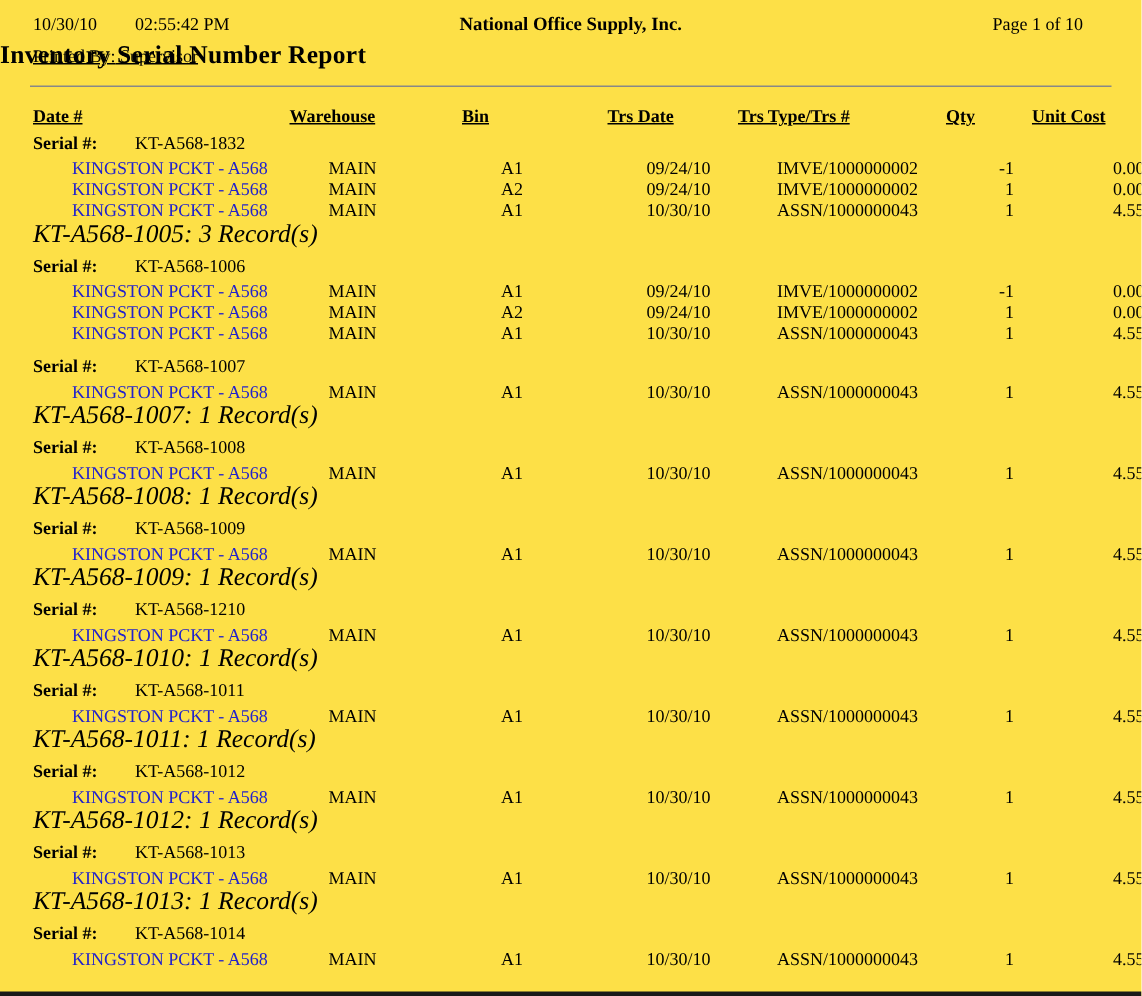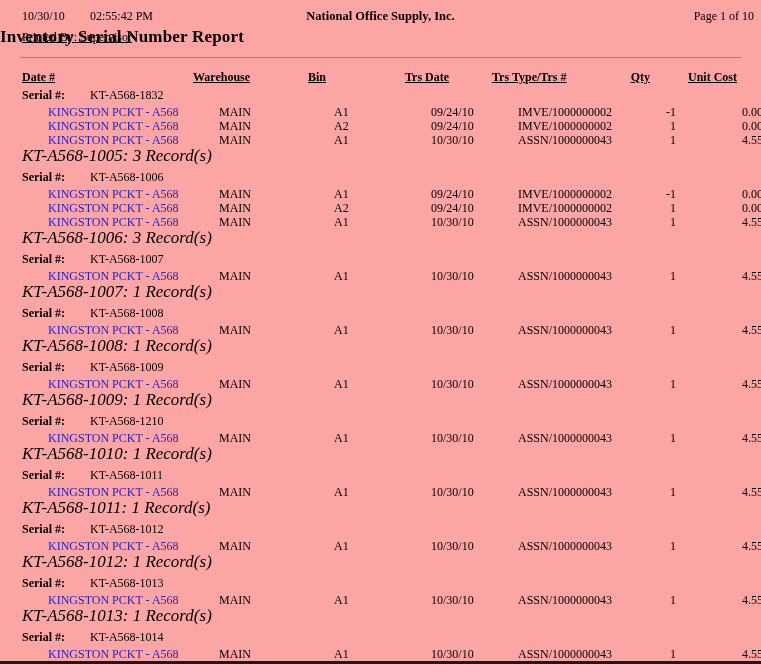--- a/index.html
+++ b/index.html
@@ -1,33 +1,33 @@
 <!DOCTYPE html>
 <html style="--link-color: #2222cc;"><head>
 <meta charset="utf-8">
 <style>
   html, body { margin: 0; padding: 0; background: #ffffff; }
   .page {
     position: relative;
     width: 761px;
     height: 664px;
     box-sizing: border-box;
-    background: #fca5a5;
+    background: #fde047;
     border-bottom: 3px solid #1a1a1a;
     overflow: hidden;
     font-family: "Liberation Serif", serif;
     color: #000000;
     font-size: 12px;
   }
   
   .header-top { position: relative; height: 22px; }
   .hdr-date { position: absolute; left: 22px; top: 9px; }
   .hdr-time { position: absolute; left: 90px; top: 9px; }
   .hdr-company { position: absolute; left: 0; right: 0; top: 9px; text-align: center; font-weight: bold; font-size: 12.5px; }
-  .hdr-page { position: absolute; right: 7px; top: 9px; }
+  .hdr-page { position: absolute; right: 39px; top: 9px; }
   .header-second { position: relative; height: 28px; }
   .hdr-printed { position: absolute; left: 22px; top: 8px; text-decoration: underline; }
   .hdr-title { position: absolute; left: 0; right: 0; top: 5px; text-align: left; font-weight: bold; font-size: 17px; letter-spacing: 0.2px; }
   .rule { margin: 7px 20px 0 20px; border-top: 1px solid #888888; height: 0; }
 
   
   .grid-cols {
     display: grid;
     grid-template-columns: 171px 115px 97px 87px 125px 33px 87px;
     padding-left: 22px;
@@ -136,21 +136,20 @@
           <div class="row grid-cols">
     <span class="c link">KINGSTON PCKT - A568</span>
     <span class="c">MAIN</span>
     <span class="c">A1</span>
     <span class="c">10/30/10</span>
     <span class="c">ASSN/1000000043</span>
     <span class="c num">1</span>
     <span class="c num">4.55</span>
   </div>
         </div>
-    <div class="summary">KT-A568-1006: 3 Record(s)</div>
   </div>
       <div class="group">
     <div class="serial-line">
       <span class="serial-label">Serial #:</span><span class="serial-value">KT-A568-1007</span>
     </div>
     <div class="rows">
           <div class="row grid-cols">
     <span class="c link">KINGSTON PCKT - A568</span>
     <span class="c">MAIN</span>
     <span class="c">A1</span>

